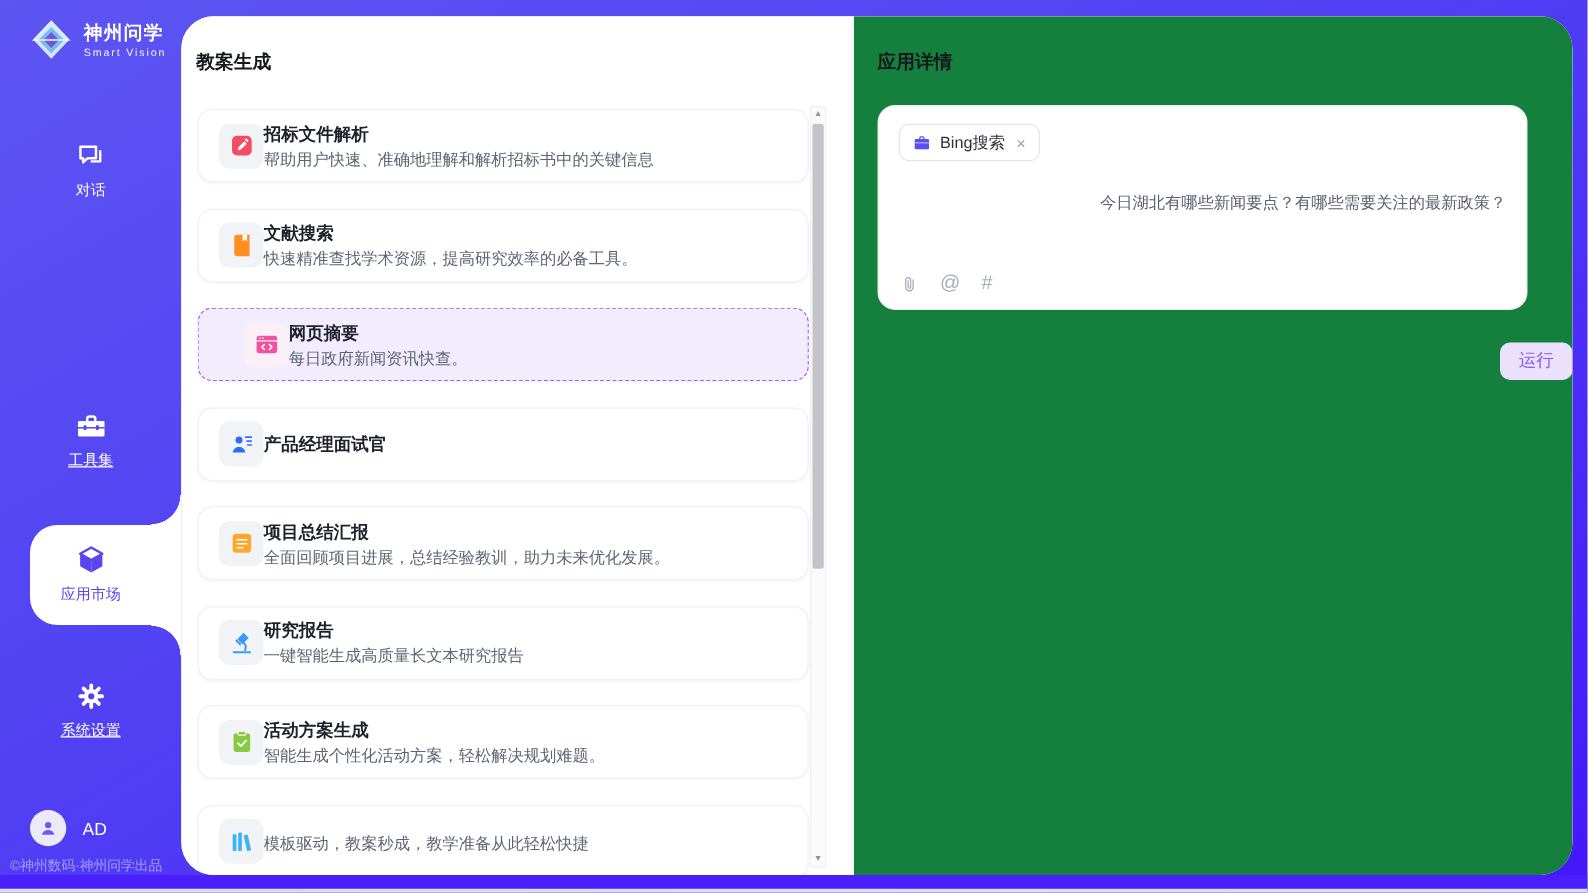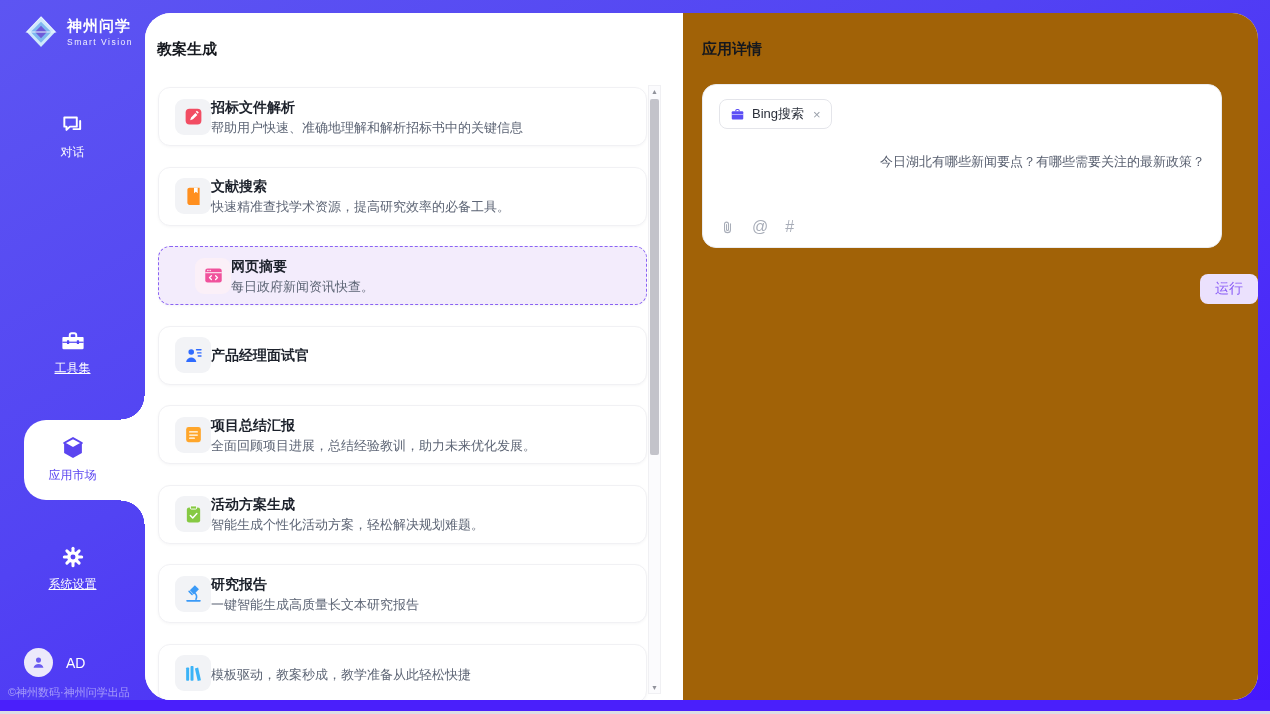--- a/index.html
+++ b/index.html
@@ -60,21 +60,21 @@
   .c3 .app-ic{color:#2f6bff} .c4 .app-ic{color:#ffa62b} .c5 .app-ic{color:#86c943}
   .c6 .app-ic{color:#3b9af7} .c7 .app-ic{color:#3bb3f7}
 
   .vscroll { position:absolute; right:22px; top:72px; bottom:6px; width:13px;
              background:#fbfbfd; border:1px solid #f0f0f3; }
   .vs-arrow { position:absolute; left:0; width:11px; text-align:center; font-size:7px; color:#90929a; cursor:pointer; }
   .vs-up { top:2px; } .vs-down { bottom:2px; }
   .vs-thumb { position:absolute; left:1px; top:13px; width:9px; height:356px; background:#c3c3ca; border-radius:2px; cursor:grab; }
 
   
-  .detail-panel { flex:1; background:#a16207; padding:27px 0 15px 19px; }
+  .detail-panel { flex:1; background:#15803d; padding:27px 0 15px 19px; }
   .detail-card { margin-top:25px; width:520px; height:164px; background:#fff; border:1px solid #ebecf0;
                  border-radius:14px; position:relative; padding:14px 16px; }
   .tool-chip { display:inline-flex; align-items:center; gap:7px; height:30px; padding:0 10px;
                border:1px solid #e4e5ea; border-radius:8px; background:#fff; cursor:pointer; }
   .tool-chip svg { width:15px; height:15px; color:#5b4ef5; }
   .chip-label { font-size:13px; color:#2a2f3a; }
   .chip-close { font-size:13px; color:#9aa0aa; margin-left:2px; cursor:pointer; }
   .prompt-text { margin-top:24px; font-size:13px; color:#596070; line-height:18px; cursor:text;text-align:right; }
   .input-tools { position:absolute; left:17px; bottom:12px; display:flex; align-items:center; gap:17px; }
   .input-tools .tico { color:#a8adb8; font-size:16px; line-height:16px; cursor:pointer; }
@@ -233,46 +233,46 @@
               <rect x="3.6" y="3.4" width="16.8" height="17.4" rx="2.8" fill="currentColor"></rect>
               <path d="M7.6 9h8.8M7.6 12.6h8.8M7.6 16.2h5.4" stroke="#fff" stroke-width="1.4" stroke-linecap="round"></path>
             </svg>
         </span>
         <div class="app-tx">
           <div class="app-title">项目总结汇报</div>
           <div class="app-desc">全面回顾项目进展，总结经验教训，助力未来优化发展。</div>
         </div>
       </div>
 
-      <div class="card c5">
-        <span class="app-ic">
-          <svg viewBox="0 0 24 24">
-              <rect x="4.4" y="4" width="15.2" height="17.2" rx="2.6" fill="currentColor"></rect>
-              <rect x="8.4" y="2.2" width="7.2" height="3.6" rx="1.2" fill="currentColor" stroke="#fff" stroke-width="1.1"></rect>
-              <path d="M8.4 13.2l2.7 2.7 4.7-5" stroke="#fff" stroke-width="1.7" fill="none" stroke-linecap="round" stroke-linejoin="round"></path>
-            </svg>
-        </span>
-        <div class="app-tx">
-          <div class="app-title">活动方案生成</div>
-          <div class="app-desc">智能生成个性化活动方案，轻松解决规划难题。</div>
-        </div>
-      </div>
-
       <div class="card c6">
         <span class="app-ic">
           <svg viewBox="0 0 24 24">
               <path d="M13.6 2.6l4.6 4.6-5.8 5.8-4.6-4.6z" fill="currentColor"></path>
               <path d="M7 9.6l3.4 3.4" stroke="currentColor" stroke-width="1.8" stroke-linecap="round"></path>
               <path d="M13.4 11.4a6 6 0 011.4 7.2" stroke="currentColor" stroke-width="1.8" fill="none" stroke-linecap="round"></path>
               <path d="M4.6 20.4h14.8" stroke="currentColor" stroke-width="1.9" stroke-linecap="round"></path>
             </svg>
         </span>
         <div class="app-tx">
           <div class="app-title">研究报告</div>
           <div class="app-desc">一键智能生成高质量长文本研究报告</div>
+        </div>
+      </div>
+
+      <div class="card c5">
+        <span class="app-ic">
+          <svg viewBox="0 0 24 24">
+              <rect x="4.4" y="4" width="15.2" height="17.2" rx="2.6" fill="currentColor"></rect>
+              <rect x="8.4" y="2.2" width="7.2" height="3.6" rx="1.2" fill="currentColor" stroke="#fff" stroke-width="1.1"></rect>
+              <path d="M8.4 13.2l2.7 2.7 4.7-5" stroke="#fff" stroke-width="1.7" fill="none" stroke-linecap="round" stroke-linejoin="round"></path>
+            </svg>
+        </span>
+        <div class="app-tx">
+          <div class="app-title">活动方案生成</div>
+          <div class="app-desc">智能生成个性化活动方案，轻松解决规划难题。</div>
         </div>
       </div>
 
       <div class="card c7">
         <span class="app-ic">
           <svg viewBox="0 0 24 24">
               <rect x="3.6" y="5" width="3.4" height="15.4" rx=".9" fill="currentColor"></rect>
               <rect x="8.6" y="3.4" width="3.4" height="17" rx=".9" fill="currentColor"></rect>
               <path d="M13.6 6.2l3.7-1 3.2 14.4-3.7 1z" fill="currentColor"></path>
             </svg>

